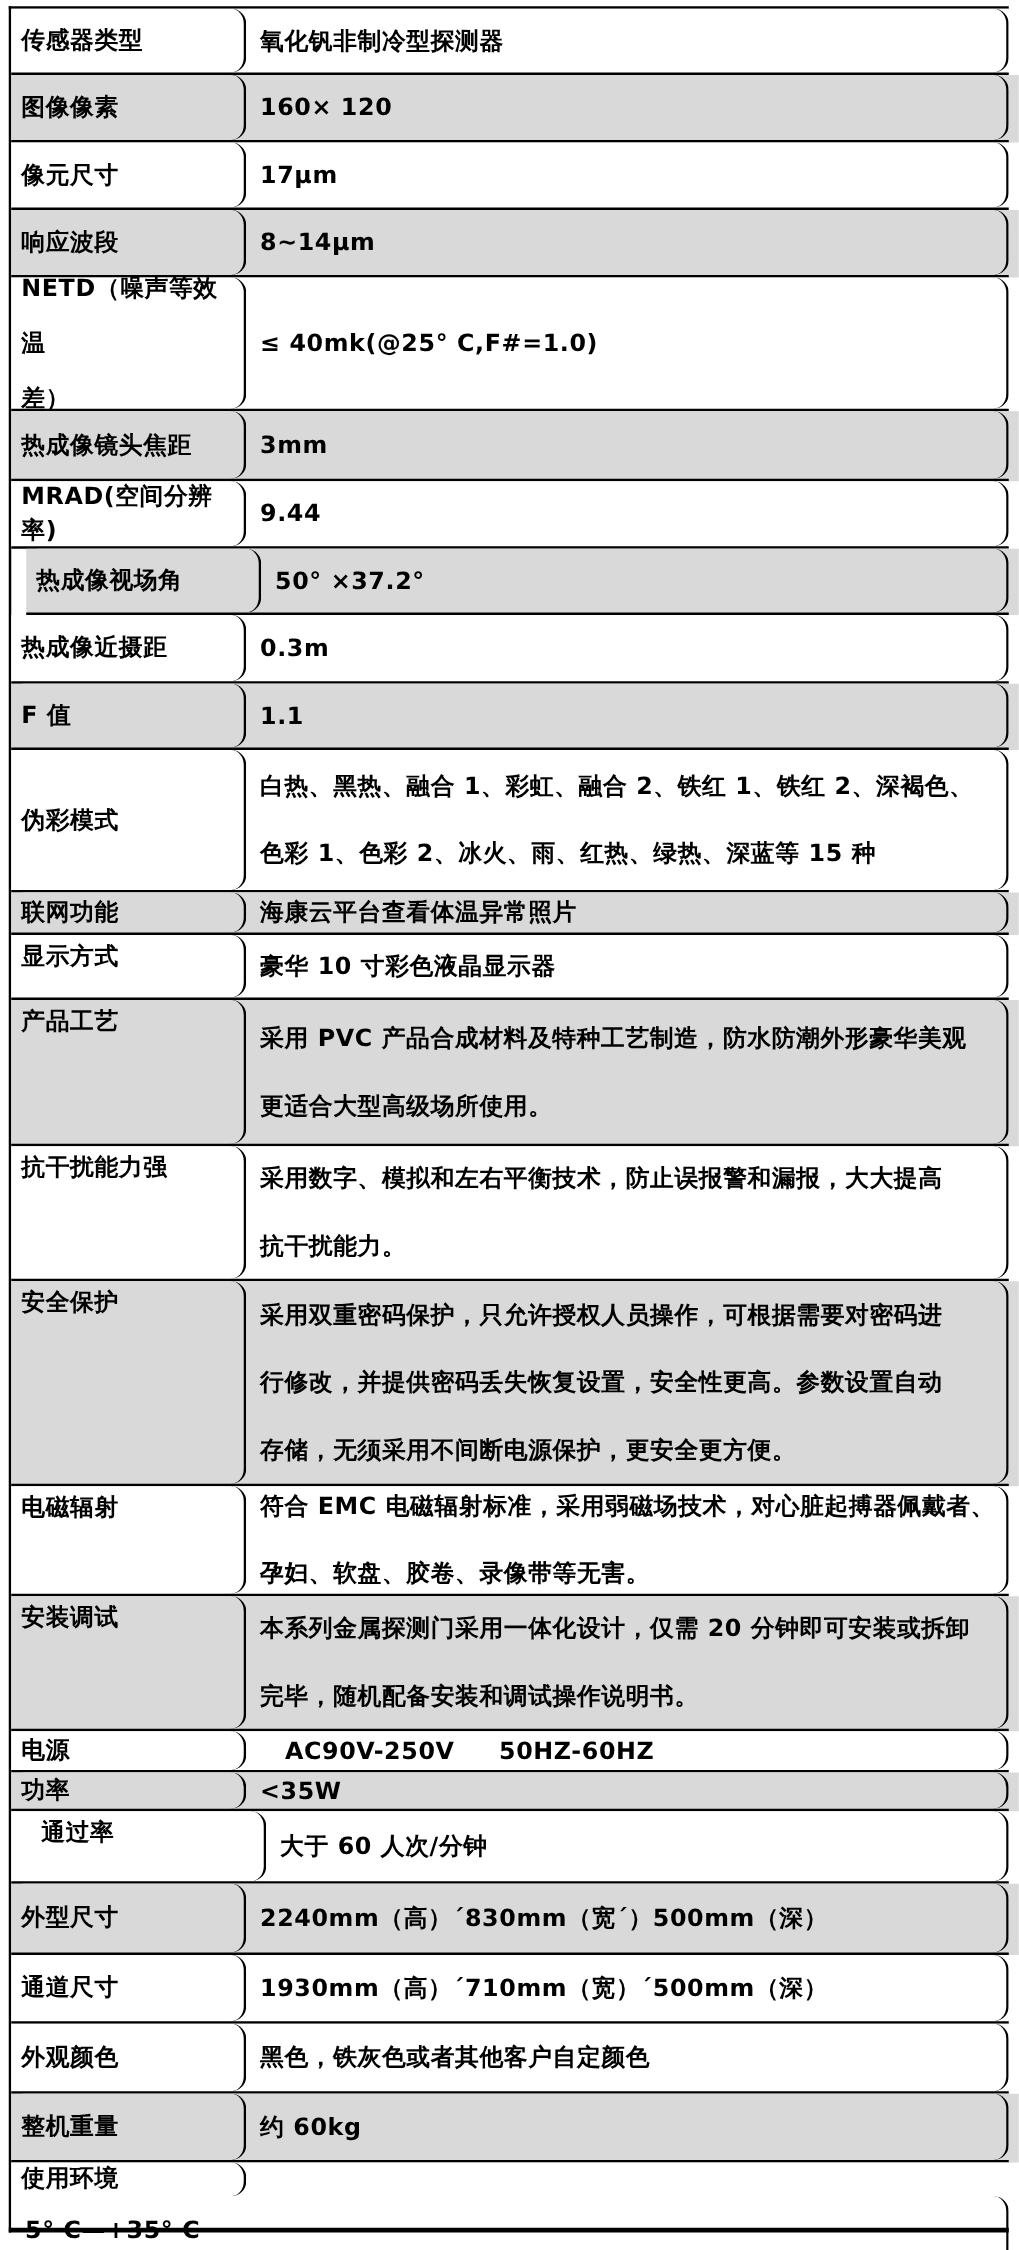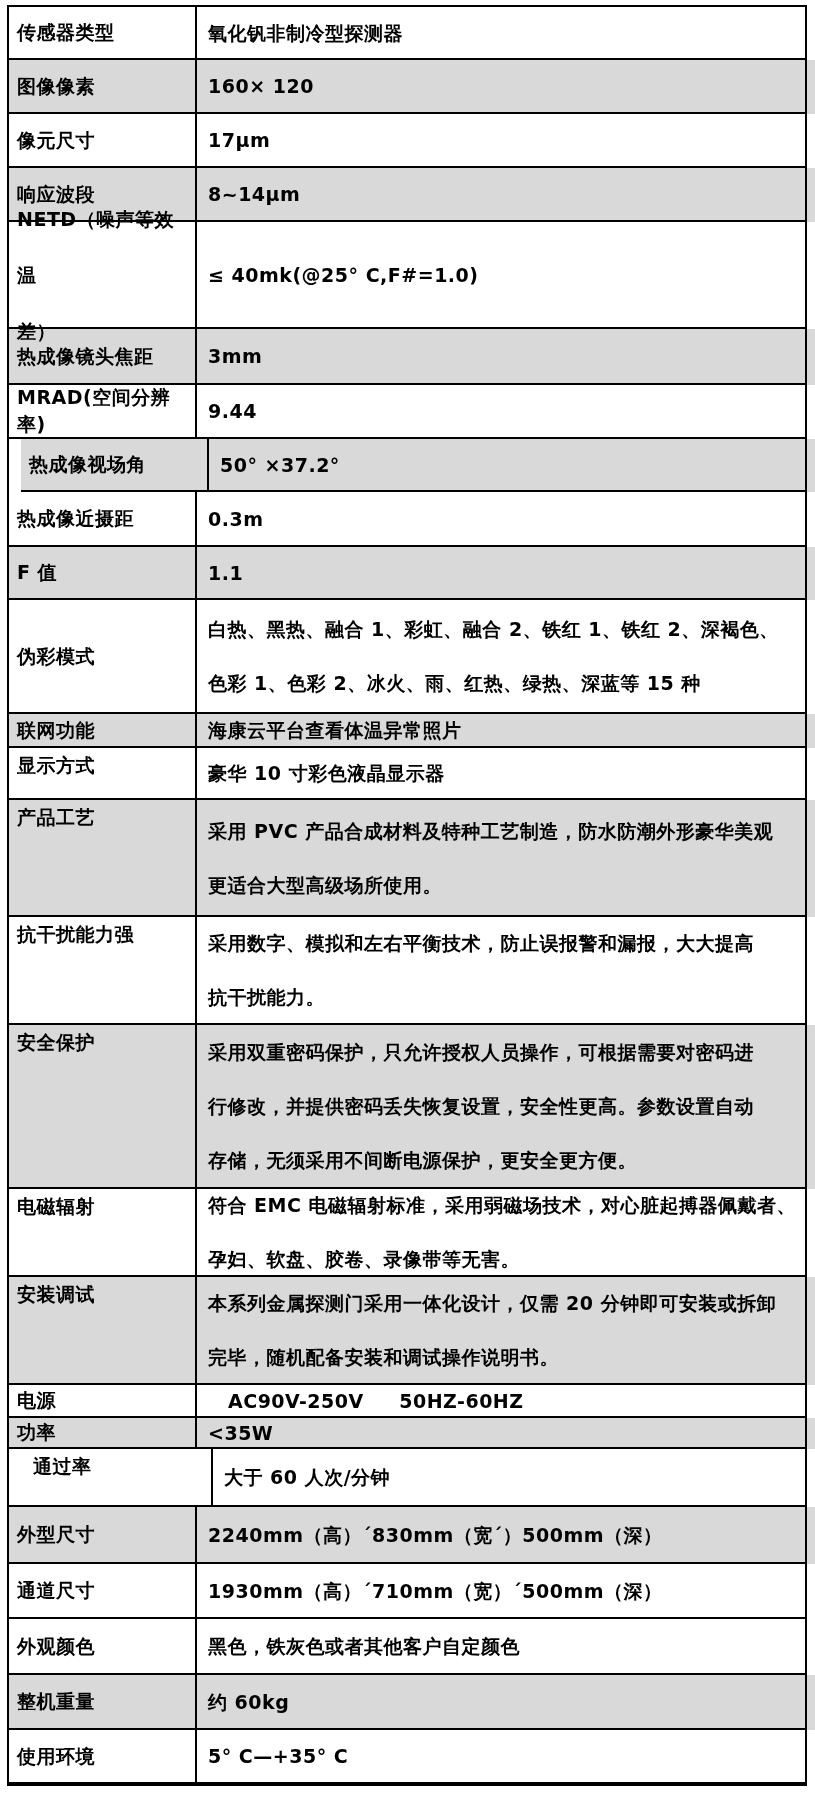--- a/index.html
+++ b/index.html
@@ -28,40 +28,41 @@
   }
   .row:last-child { border-bottom: none; }
   .row.shaded {
     background: #d9d9d9;
     box-shadow: 9px 0 0 0 #d9d9d9;
   }
   .cell {
     display: flex;
     align-items: center;
     overflow: visible;
+    border-radius: 12px;
   }
   .cell.label {
     width: 188px;
     border-right: 2px solid #000;
     padding: 0 4px 0 8px;
   }
   .cell.value {
     flex: 1;
     border-right: 2px solid #000;
     padding: 0 4px 0 11px;
   }
   .cell span {
     font-size: 19px;
     font-weight: bold;
     white-space: pre-line;
     letter-spacing: 0.5px;
   }
   .cell.label span { line-height: 27px; }
   .cell.value span { line-height: 54px; }
-  .row.big-label .cell.label span { line-height: 56px; }
+  .row.big-label .cell.label span { line-height: 44px; }
   .row.label-top .cell.label {
     align-items: flex-start;
     padding-top: 4px;
   }
 </style>
 </head>
 <body>
 
 <div class="spec-table" id="spec-table">
     <div class="row" style="height: 53px;">
@@ -265,21 +266,21 @@
       </div>
     </div>
     <div class="row shaded" style="height: 55px;">
       <div class="cell label">
         <span>整机重量</span>
       </div>
       <div class="cell value">
         <span>约 60kg</span>
       </div>
     </div>
-    <div class="row" style="height: 52px;">
+    <div class="row" style="height: 52px; flex-direction: column;">
       <div class="cell label">
         <span>使用环境</span>
       </div>
       <div class="cell value">
         <span>5° C—+35° C</span>
       </div>
     </div>
   </div>
 
 </body></html>

